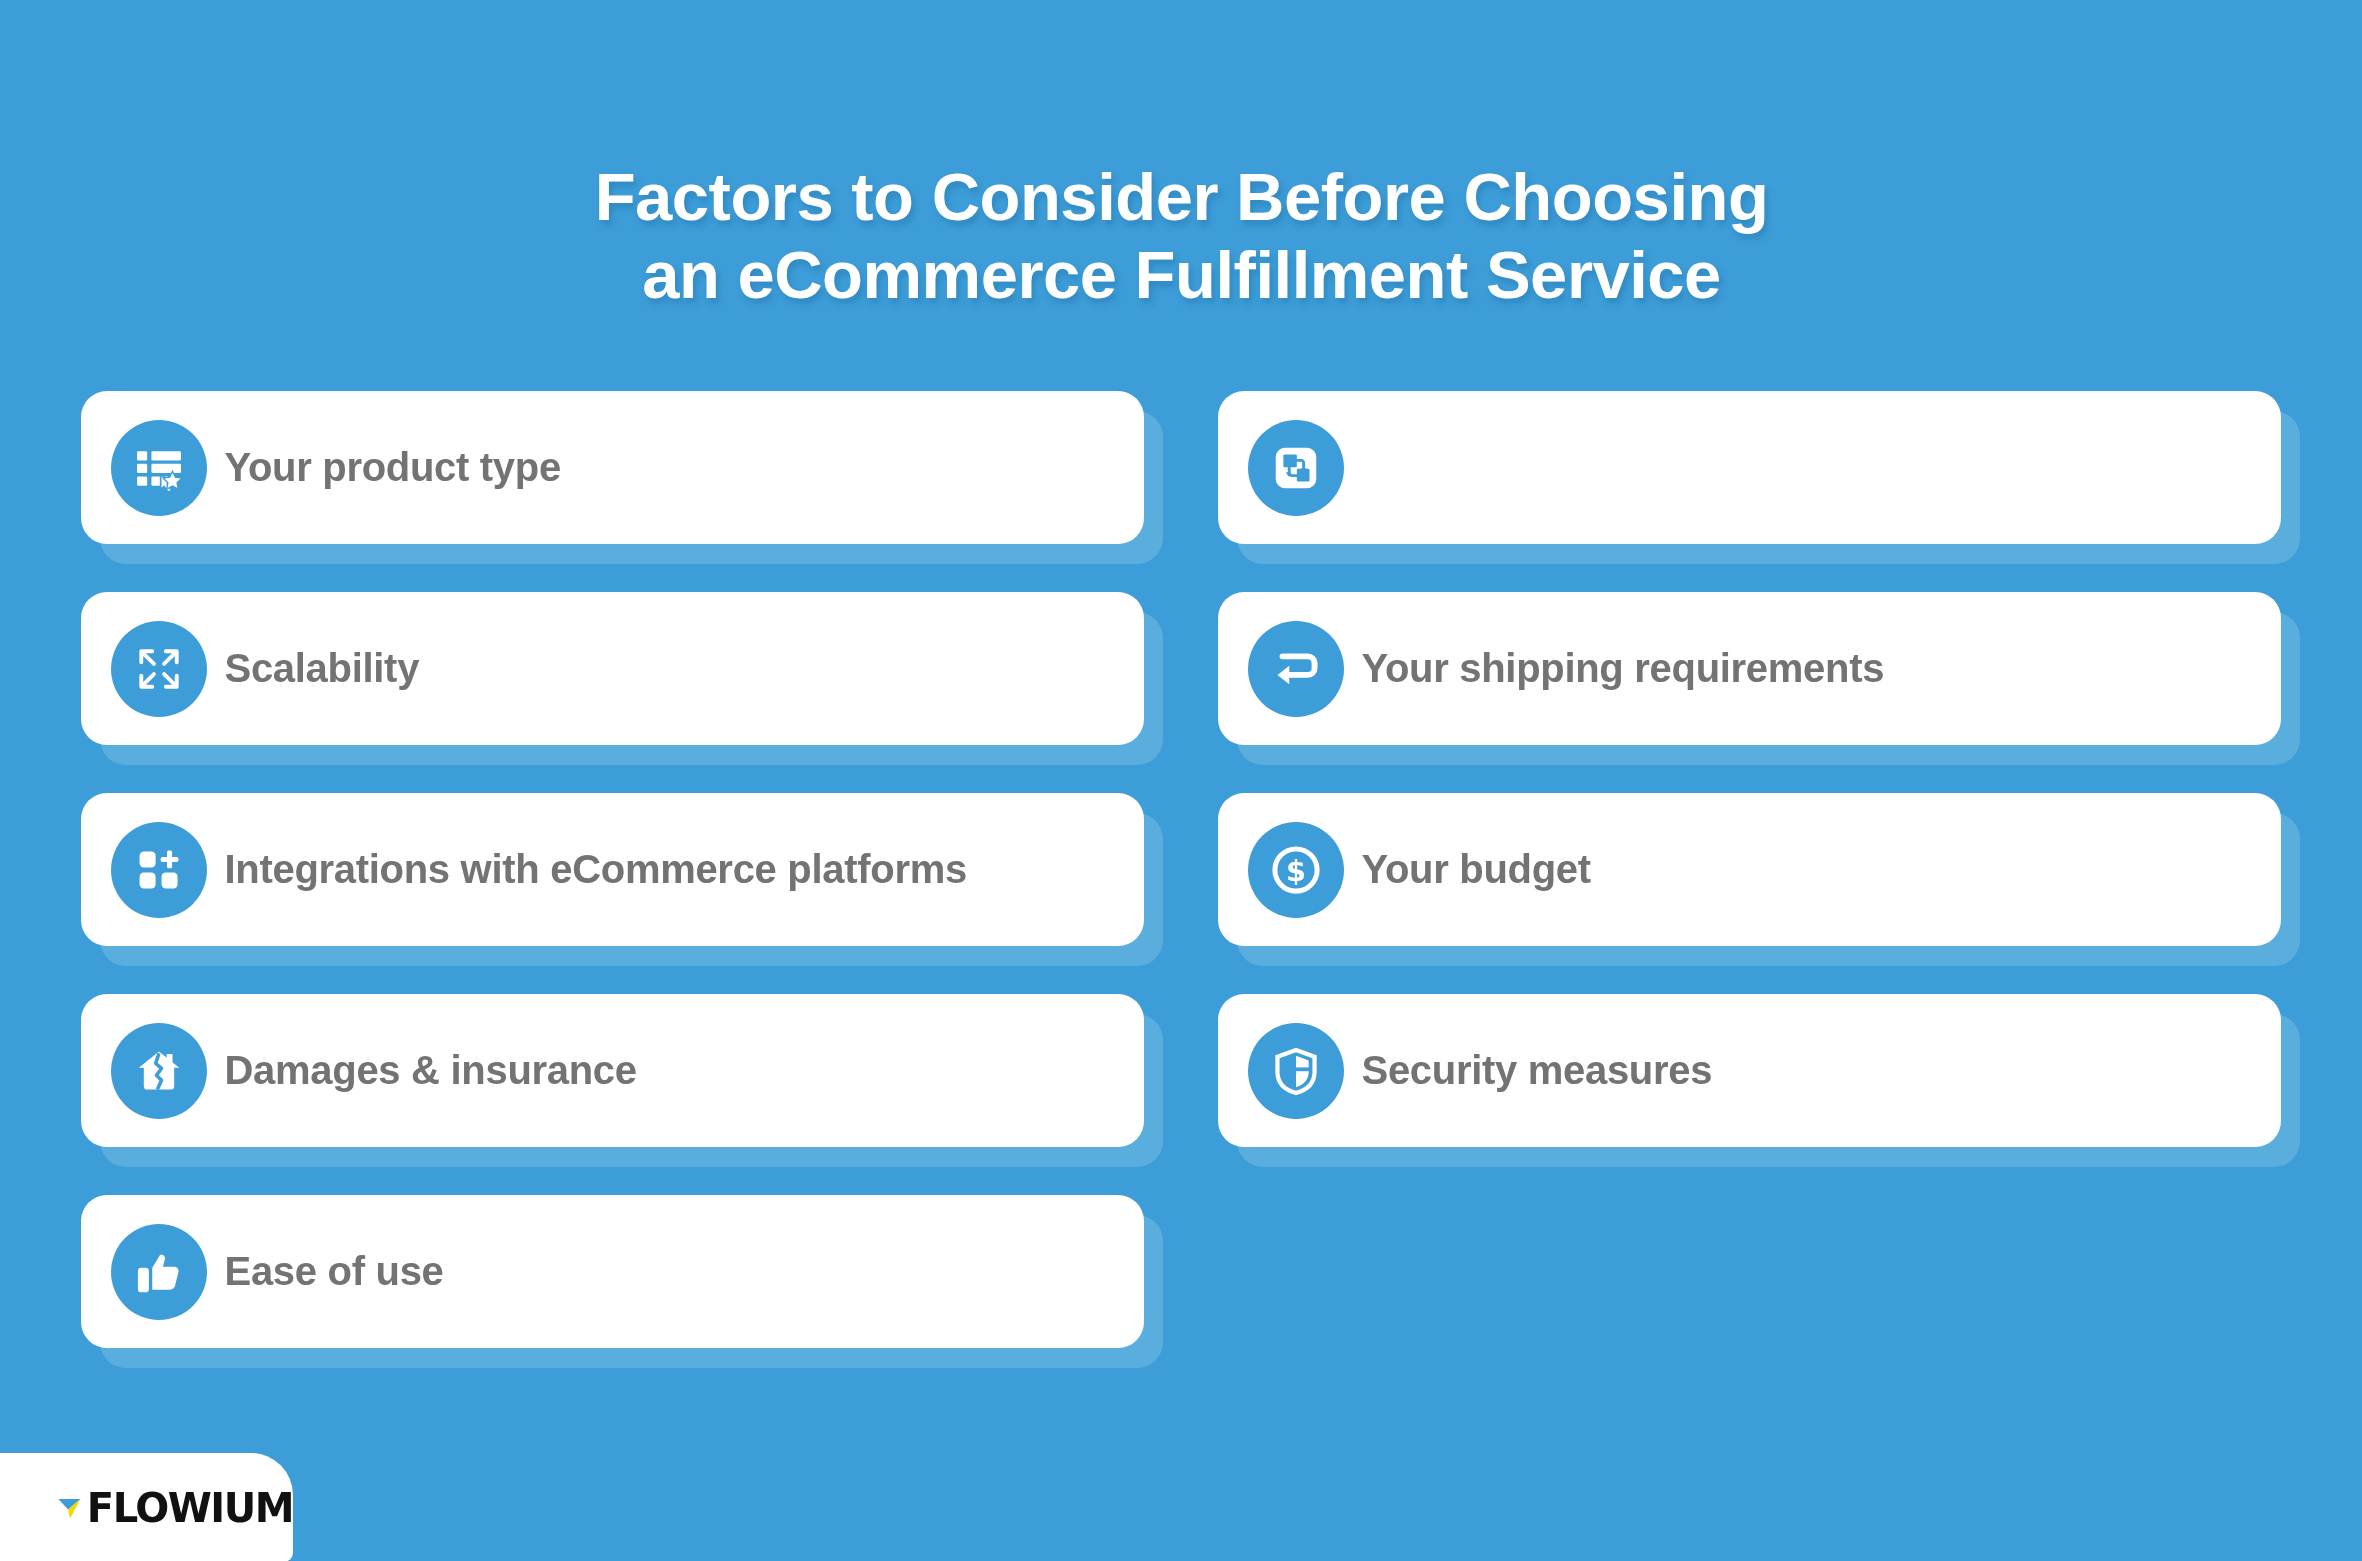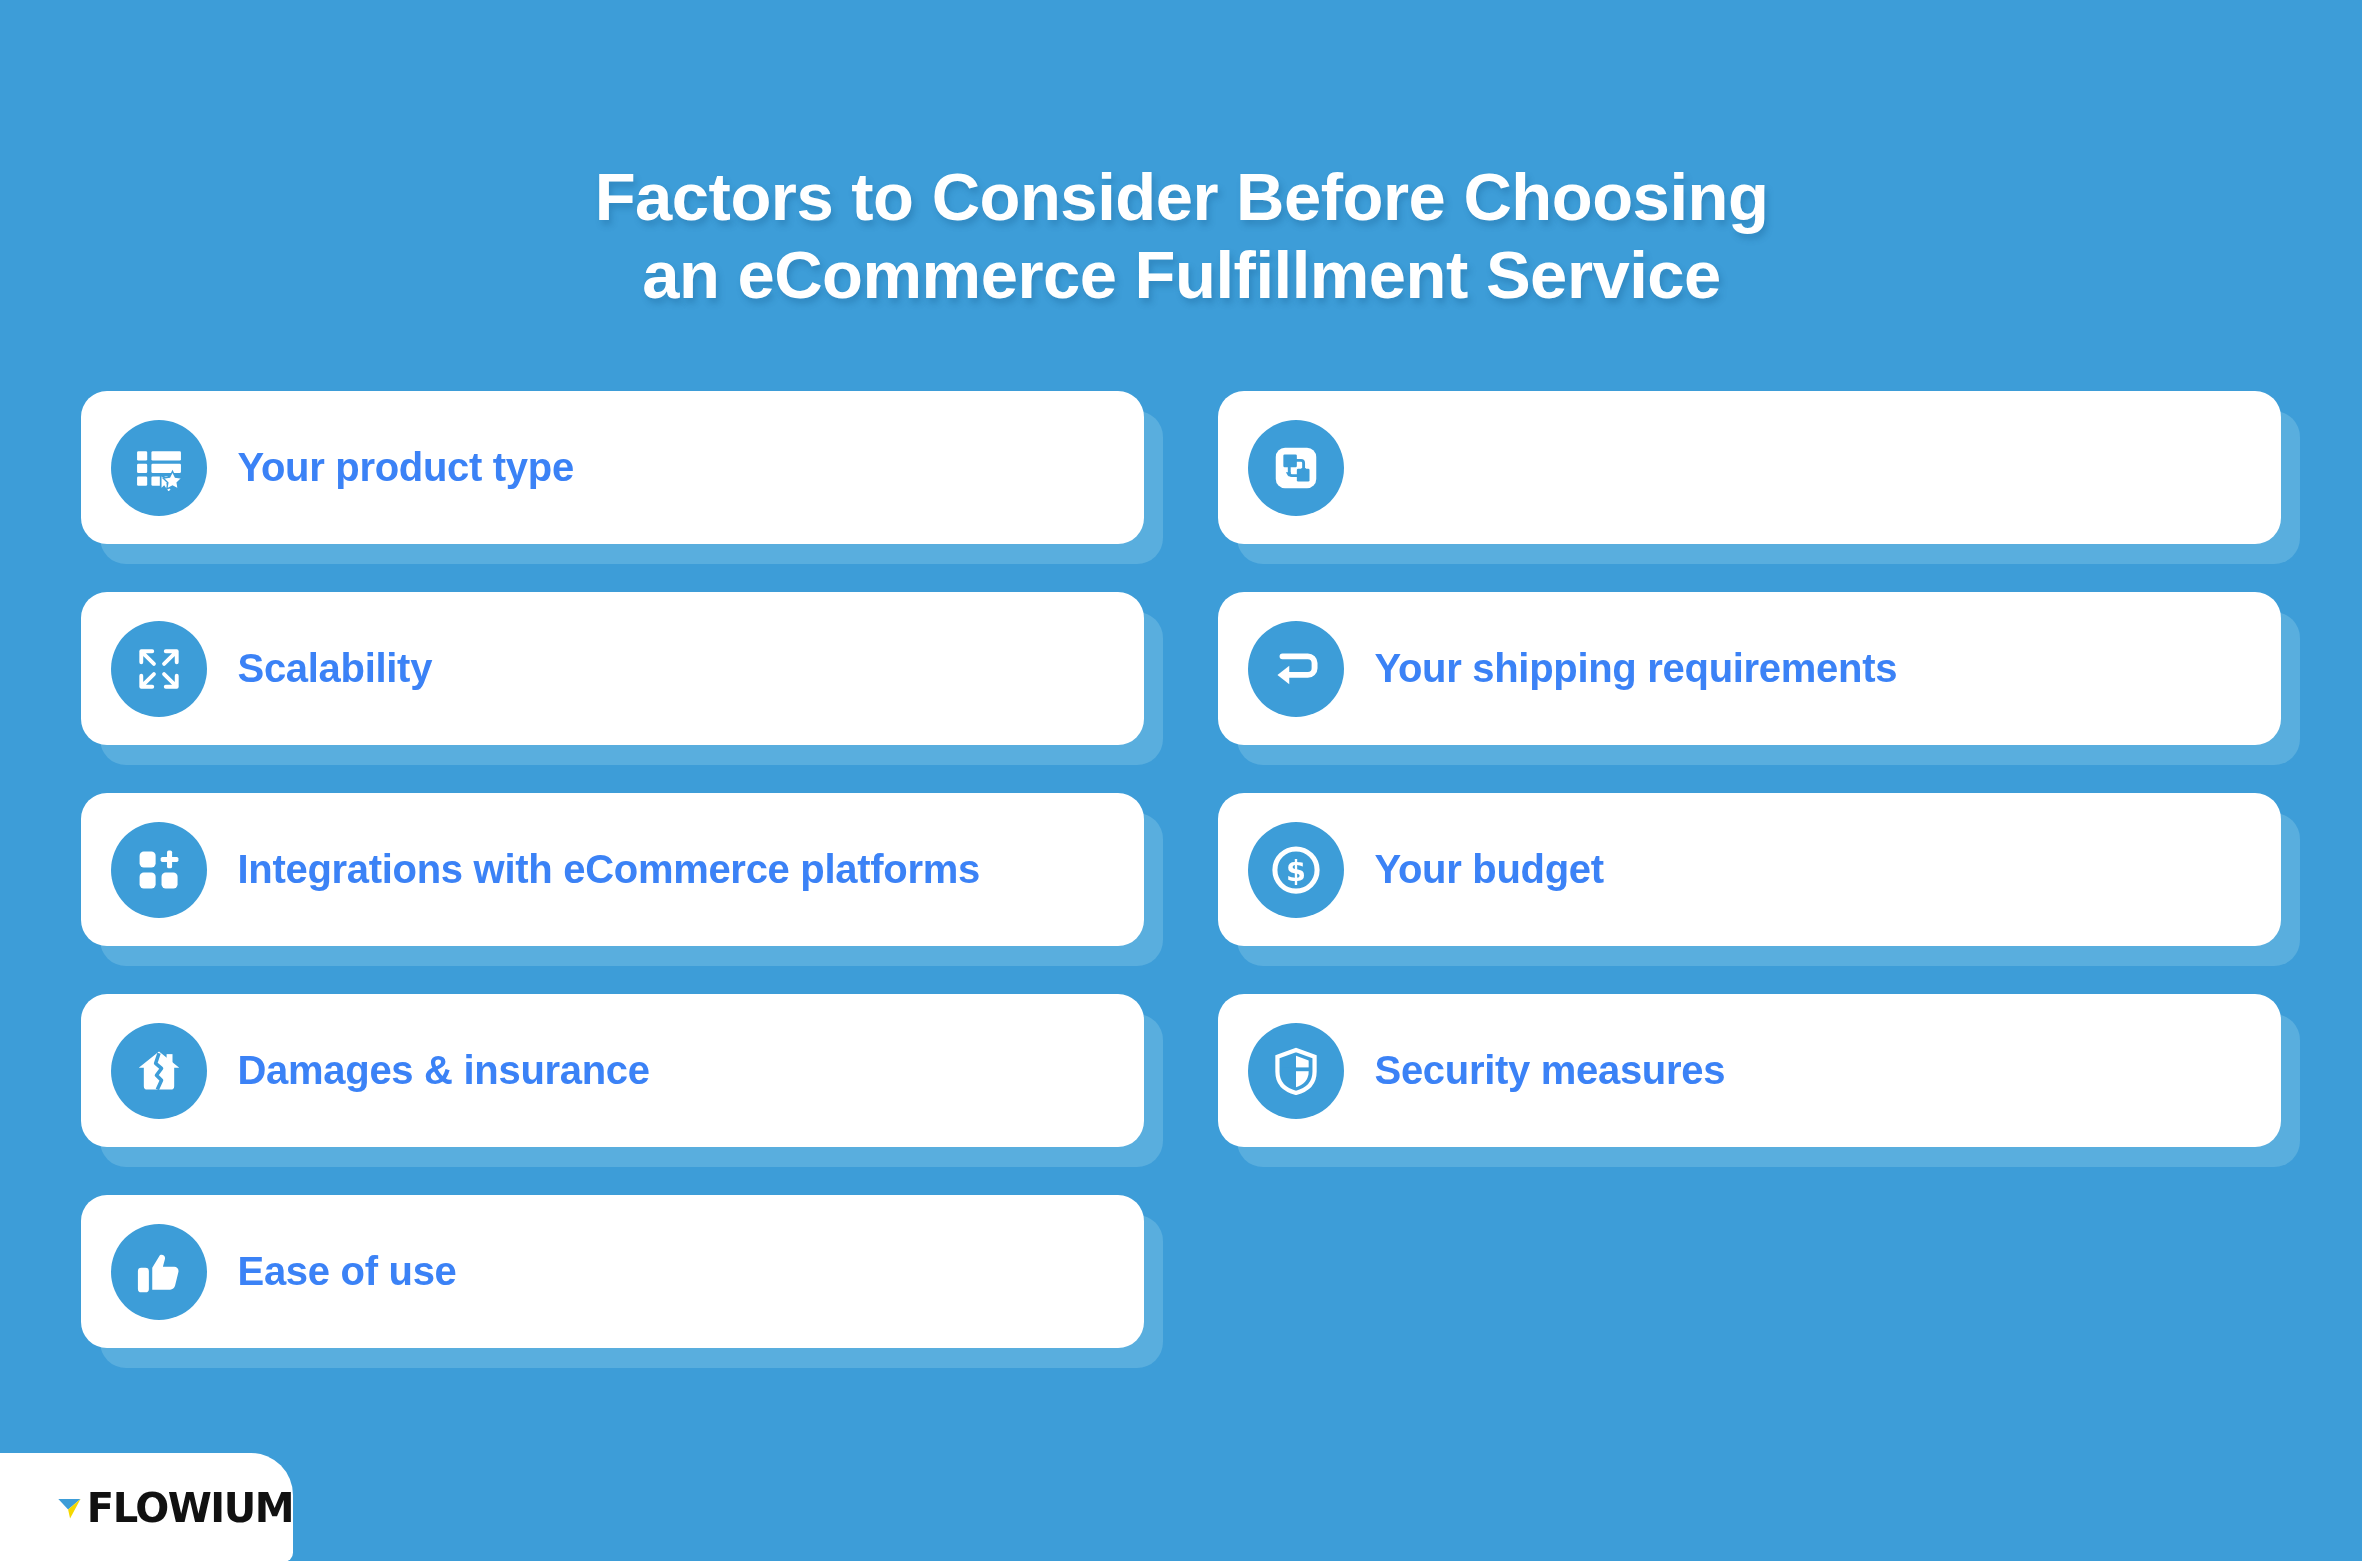--- a/index.html
+++ b/index.html
@@ -67,22 +67,22 @@
     min-width:96px;
     border-radius:50%;
     background:#3d9dd8;
     display:flex;
     align-items:center;
     justify-content:center;
   }
   .icon-badge svg{ width:54px; height:54px; display:block; }
 
   .card-label{
-    margin-left:31px;
-    color:#3b82f6;
+    margin-left:18px;
+    color:#737373;
     font-size:40px;
     font-weight:bold;
     letter-spacing:-0.3px;
     white-space:nowrap;
   }
 
   
   .logo-tab{
     position:absolute;
     left:0; bottom:0;

